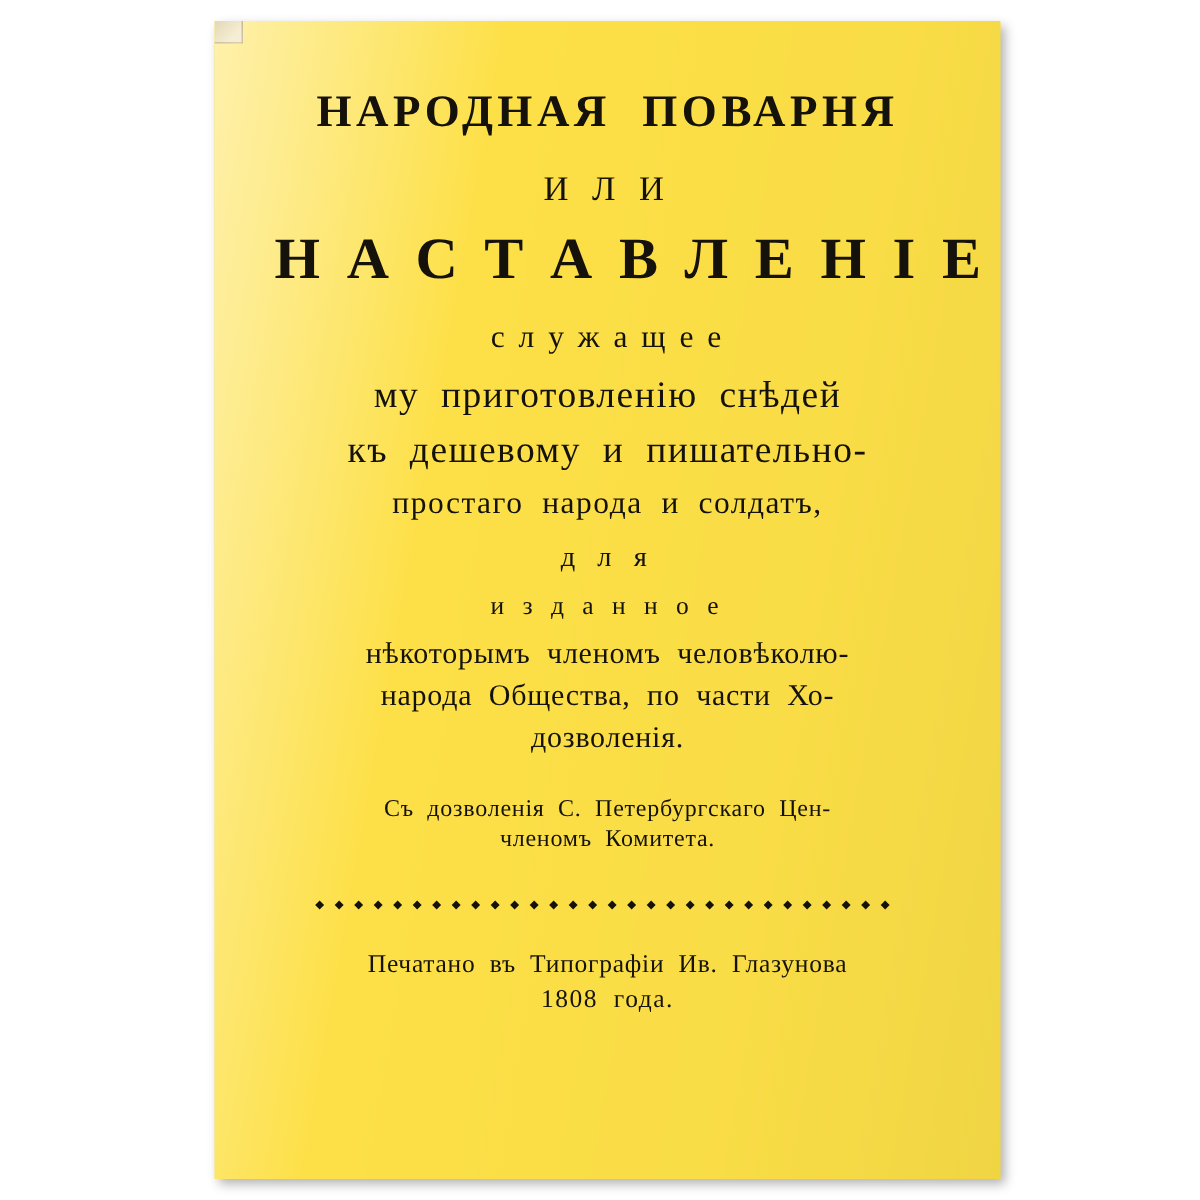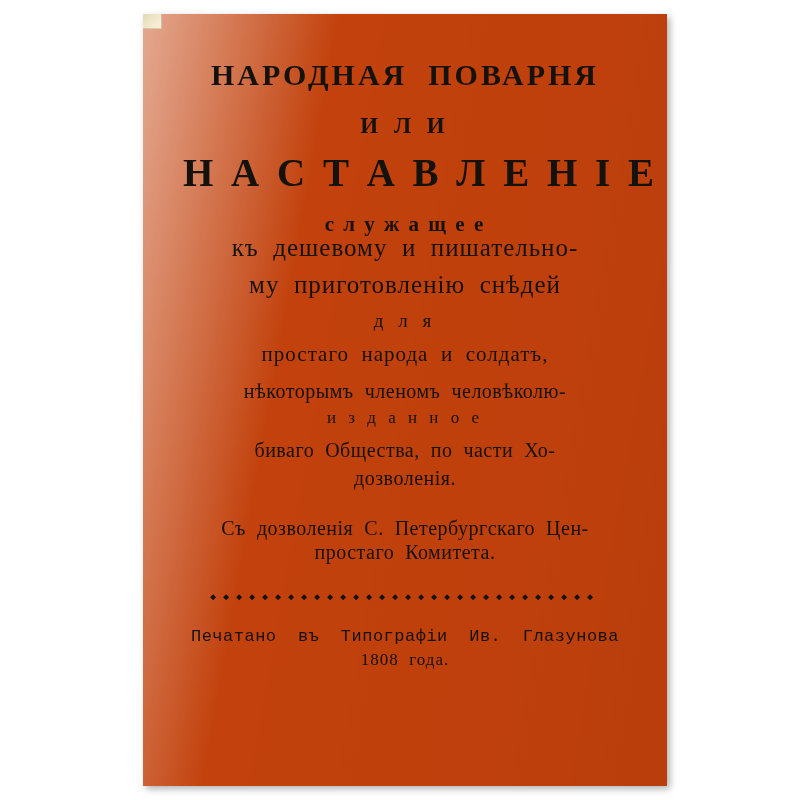--- a/index.html
+++ b/index.html
@@ -19,21 +19,21 @@
     overflow: hidden;
   }
 
   
   .book {
     position: absolute;
     left: 143px;
     top: 14px;
     width: 524px;
     height: 772px;
-    background: #c2410c;
+    background: #fde047;
     box-shadow: 3px 3px 7px rgba(0,0,0,0.30);
     overflow: hidden;
   }
 
   
   .book::before {
     content: "";
     position: absolute;
     inset: 0;
     background:
@@ -70,34 +70,34 @@
   
   .t-title1 {
     font-size: 30px;
     letter-spacing: 3px;
     font-weight: 700;
     margin-bottom: 24px;
   }
   .t-ili {
     font-size: 23px;
     letter-spacing: 5px;
-    font-weight: 700;
+    font-weight: 400;
     margin-bottom: 16px;
   }
   .t-title2 {
     font-size: 39px;
     letter-spacing: 4px;
     font-weight: 700;
     margin-bottom: 22px;
     text-align: right;
   }
   .t-sluz {
     font-size: 21px;
     letter-spacing: 2px;
-    font-weight: bold;
+    margin-bottom: 16px;
   }
   .t-big {
     font-size: 25px;
     letter-spacing: 1px;
     margin-bottom: 12px;
   }
   .t-dlya {
     font-size: 19px;
     letter-spacing: 5px;
     margin-top: 14px;
@@ -112,21 +112,21 @@
     font-size: 17px;
     letter-spacing: 4px;
     margin-bottom: 14px;
   }
   .t-med {
     font-size: 20px;
     letter-spacing: 0.5px;
     margin-bottom: 8px;
   }
   .t-cens {
-    font-size: 20px;
+    font-size: 16px;
     letter-spacing: 0.5px;
     margin-bottom: 4px;
   }
   .block-gap-lg { height: 22px; }
 
   .rule {
     margin: 30px auto 26px auto;
     width: 392px;
     height: 10px;
     display: block;
@@ -136,21 +136,20 @@
   .t-city {
     font-size: 22px;
     letter-spacing: 3px;
     font-weight: 700;
     margin-bottom: 12px;
   }
   .t-imprint {
     font-size: 17px;
     letter-spacing: 0.5px;
     margin-bottom: 6px;
-    font-family: Liberation Mono, monospace;
   }
   .t-year {
     font-size: 17px;
     letter-spacing: 1px;
   }
 </style>
 </head>
 <body>
 
 <div id="page">
@@ -161,37 +160,37 @@
     <div class="page-inner">
 
       <span class="ln t-title1">НАРОДНАЯ  ПОВАРНЯ</span>
 
       <span class="ln t-ili">И Л И</span>
 
       <span class="ln t-title2">Н А С Т А В Л Е Н І Е</span>
 
       <span class="ln t-sluz">с л у ж а щ е е</span>
 
+      <span class="ln t-big">му  приготовленію  снѣдей</span>
       <span class="ln t-big">къ  дешевому  и  пишательно-</span>
-      <span class="ln t-big">му  приготовленію  снѣдей</span>
+
+      <span class="ln t-prost">простаго  народа  и  солдатъ,</span>
 
       <span class="ln t-dlya">д л я</span>
 
-      <span class="ln t-prost">простаго  народа  и  солдатъ,</span>
+      <span class="ln t-izd">и з д а н н о е</span>
 
       <span class="ln t-med">нѣкоторымъ  членомъ  человѣколю-</span>
-
-      <span class="ln t-izd">и з д а н н о е</span>
-      <span class="ln t-med">биваго  Общества,  по  части  Хо-</span>
+      <span class="ln t-med">народа  Общества,  по  части  Хо-</span>
       <span class="ln t-med">дозволенія.</span>
 
       <div class="block-gap-lg"></div>
 
       <span class="ln t-cens">Съ  дозволенія  С.  Петербургскаго  Цен-</span>
-      <span class="ln t-cens">простаго  Комитета.</span>
+      <span class="ln t-cens">членомъ  Комитета.</span>
 
       <div class="rule">
         <svg width="392" height="10" viewBox="0 0 392 10" xmlns="http://www.w3.org/2000/svg">
           <g fill="#15120c">
             <rect x="2" y="3.2" width="4.2" height="4.2" transform="rotate(45 4.1 5.3)"></rect>
             <rect x="15" y="3.2" width="4.2" height="4.2" transform="rotate(45 17.1 5.3)"></rect>
             <rect x="28" y="3.2" width="4.2" height="4.2" transform="rotate(45 30.1 5.3)"></rect>
             <rect x="41" y="3.2" width="4.2" height="4.2" transform="rotate(45 43.1 5.3)"></rect>
             <rect x="54" y="3.2" width="4.2" height="4.2" transform="rotate(45 56.1 5.3)"></rect>
             <rect x="67" y="3.2" width="4.2" height="4.2" transform="rotate(45 69.1 5.3)"></rect>

